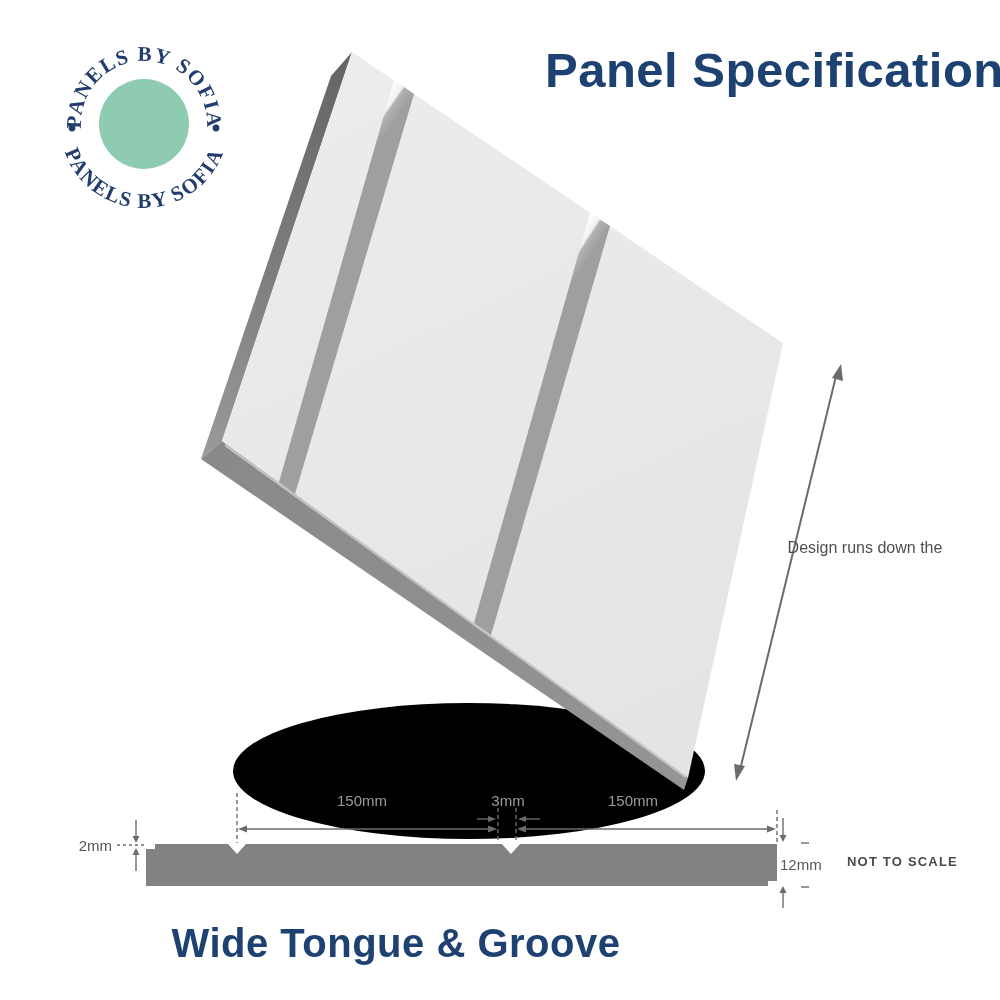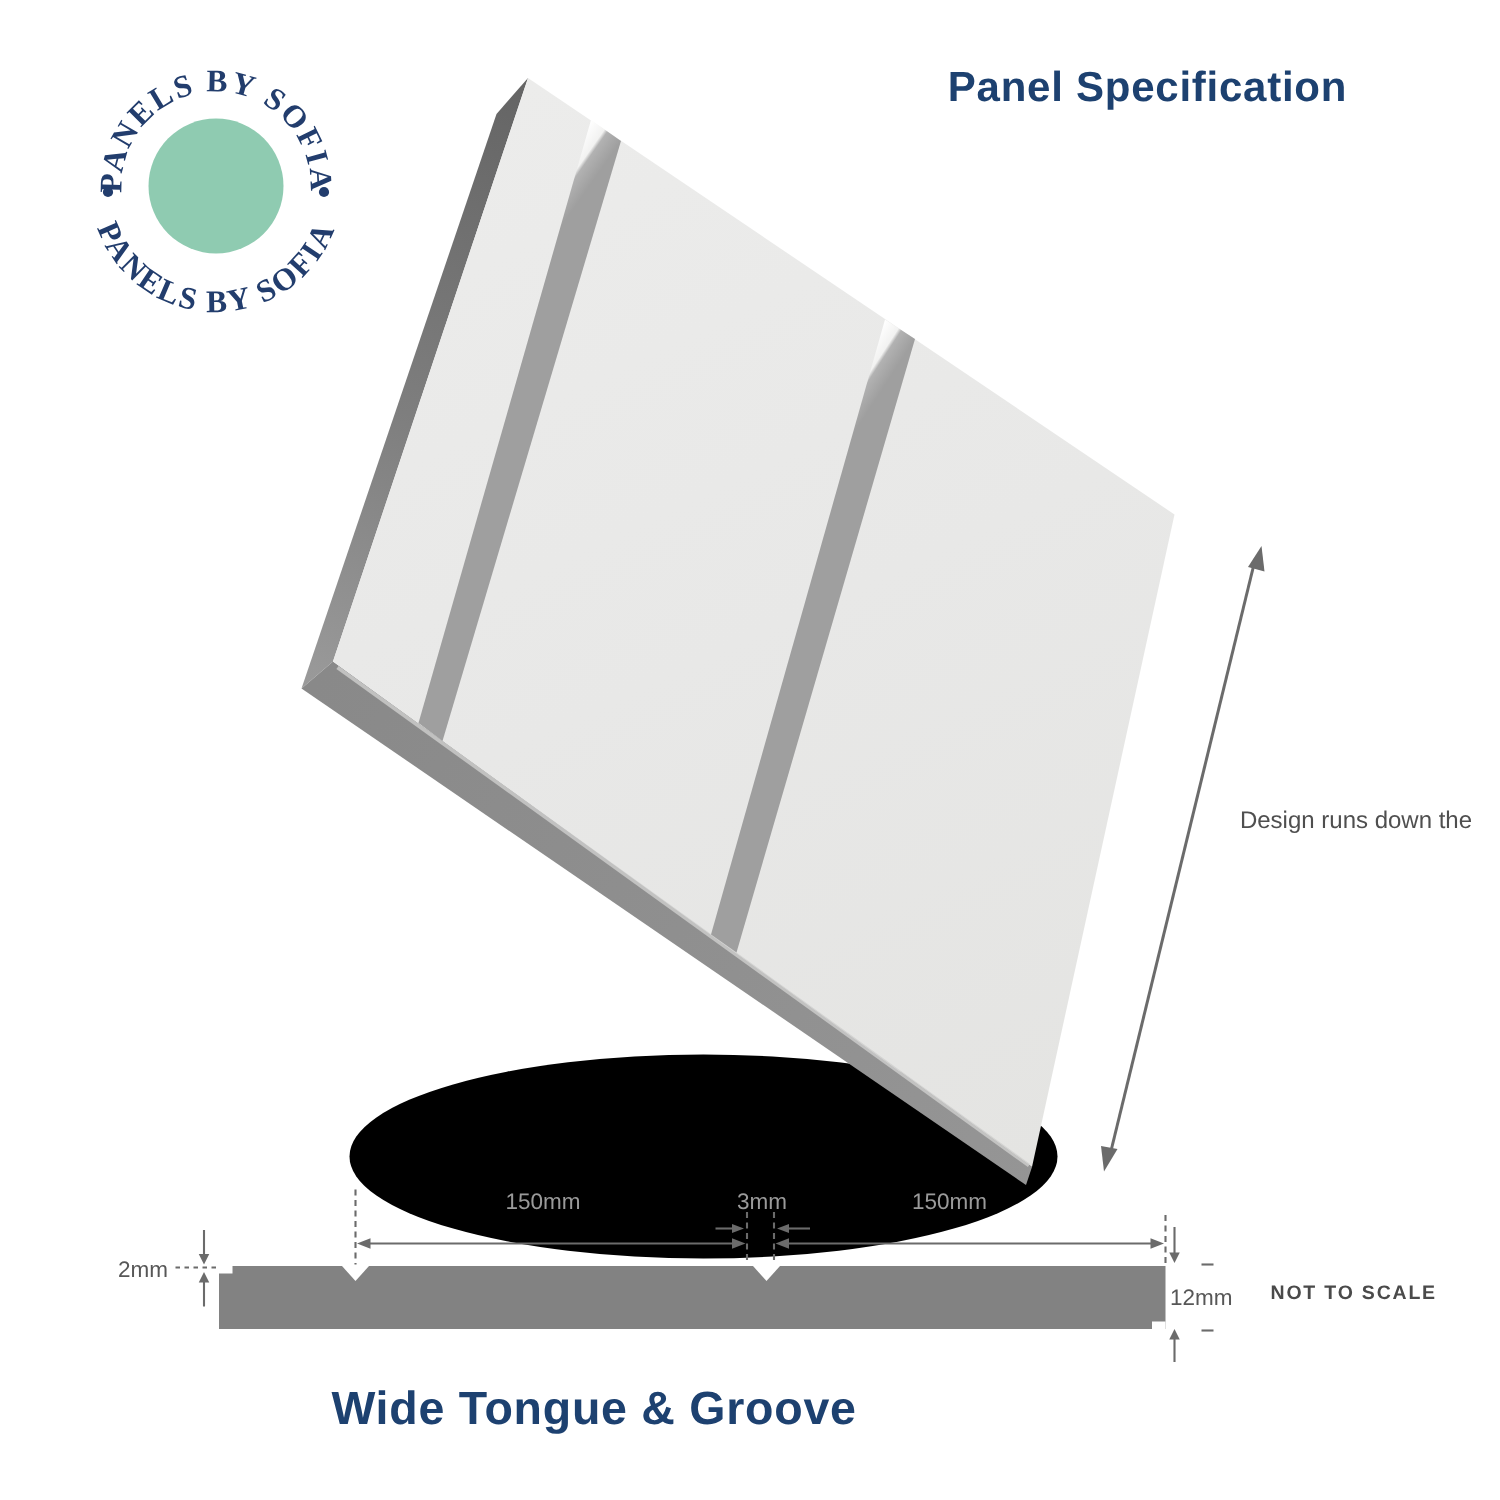--- a/index.html
+++ b/index.html
@@ -8,29 +8,29 @@
     font-family:"Liberation Sans","DejaVu Sans",sans-serif;
   }
   .scene{position:absolute;left:0;top:0;width:1000px;height:1000px;}
   .logo{position:absolute;left:28px;top:18px;width:236px;height:216px;}
   .logo text{
     font-family:"Liberation Serif","DejaVu Serif",serif;
     font-weight:bold;font-size:21px;letter-spacing:1.5px;fill:#223d6d;
   }
   .page-title{
     position:absolute;left:545px;top:42px;width:440px;text-align:center;
-    font-size:28px;font-weight:700;letter-spacing:0.5px;color:#1d4170;white-space:nowrap;
+    font-size:49px;font-weight:700;letter-spacing:0.5px;color:#1d4170;white-space:nowrap;
   }
   .height-note{
-    position:absolute;left:784px;top:537px;width:192px;text-align:center;
+    position:absolute;left:745px;top:537px;width:192px;text-align:center;
     font-size:16px;line-height:22px;color:#4f4f4f;padding-left:24px;
   }
   .product-name{
     position:absolute;left:0;top:921px;width:792px;text-align:center;
-    font-size:31px;font-weight:700;color:#1d4170;letter-spacing:0.5px;
+    font-size:40px;font-weight:700;color:#1d4170;letter-spacing:0.5px;
   }
   .dim-label{font-size:15px;fill:#9a9a9a;}
   .dim-label-dark{font-size:15px;fill:#575757;}
   .scale-note{font-size:13px;font-weight:600;letter-spacing:1.2px;fill:#4a4a4a;}
 </style>
 </head>
 <body>
 
 <div class="canvas">
 

